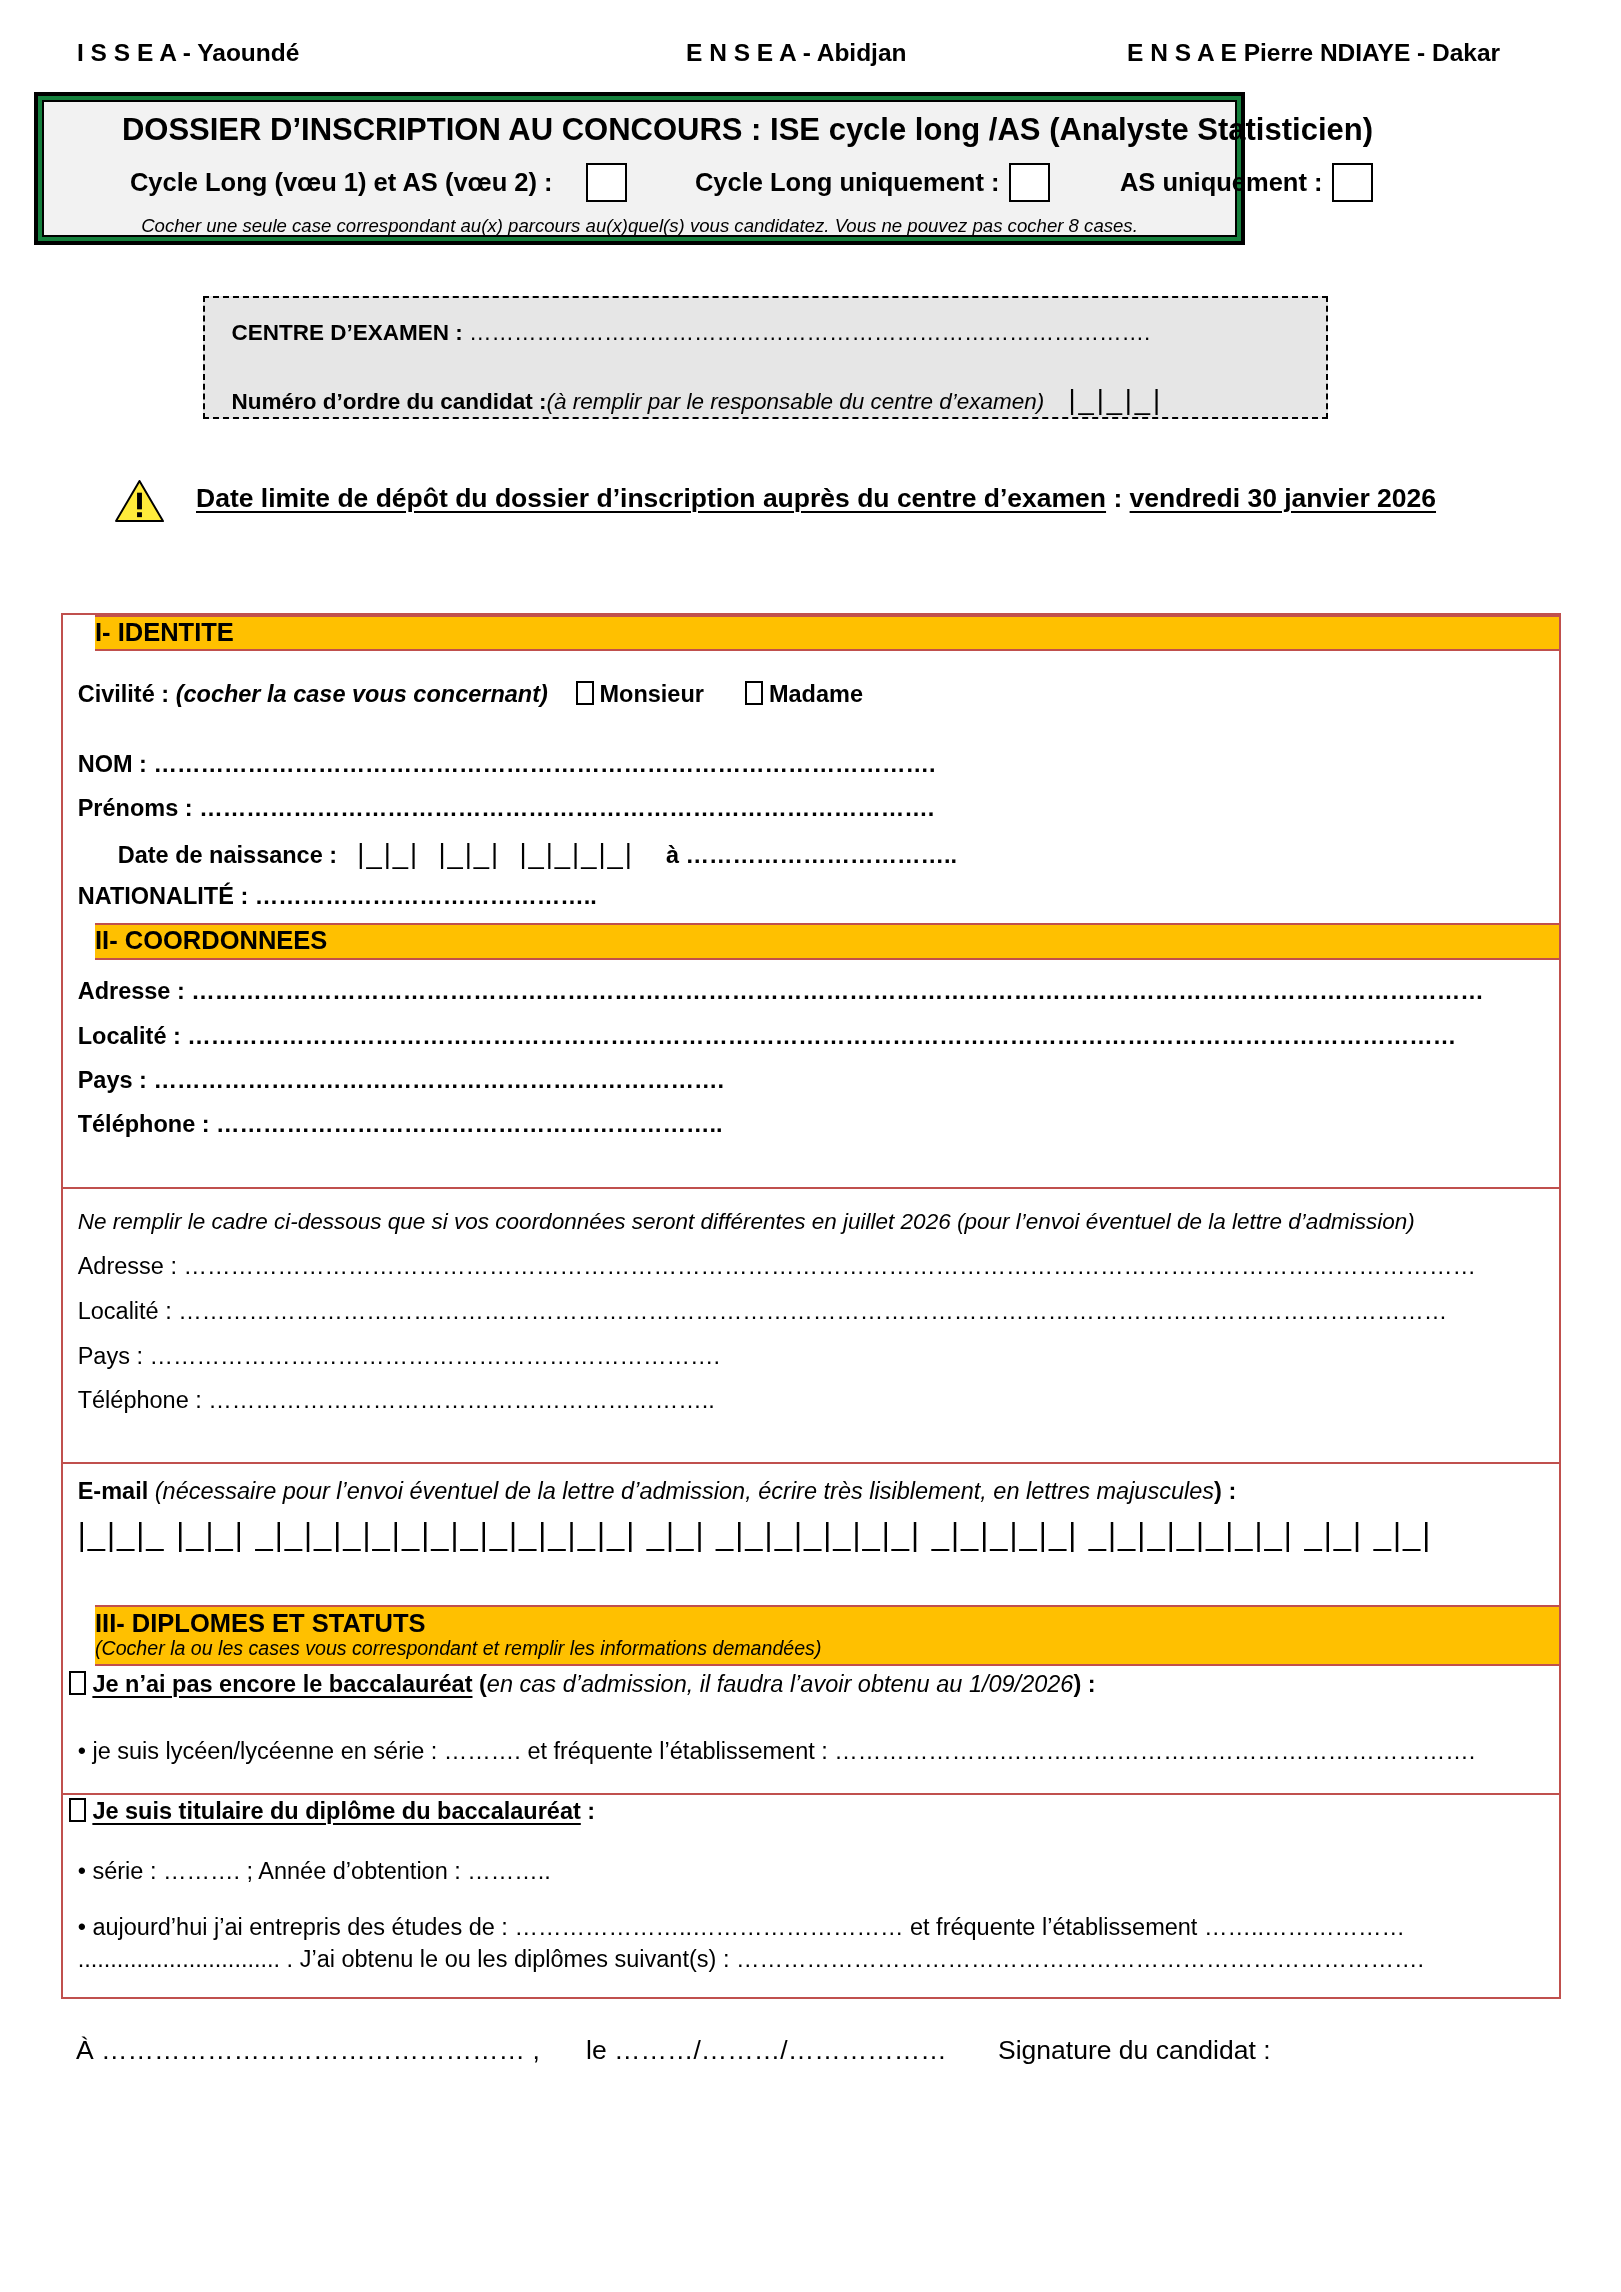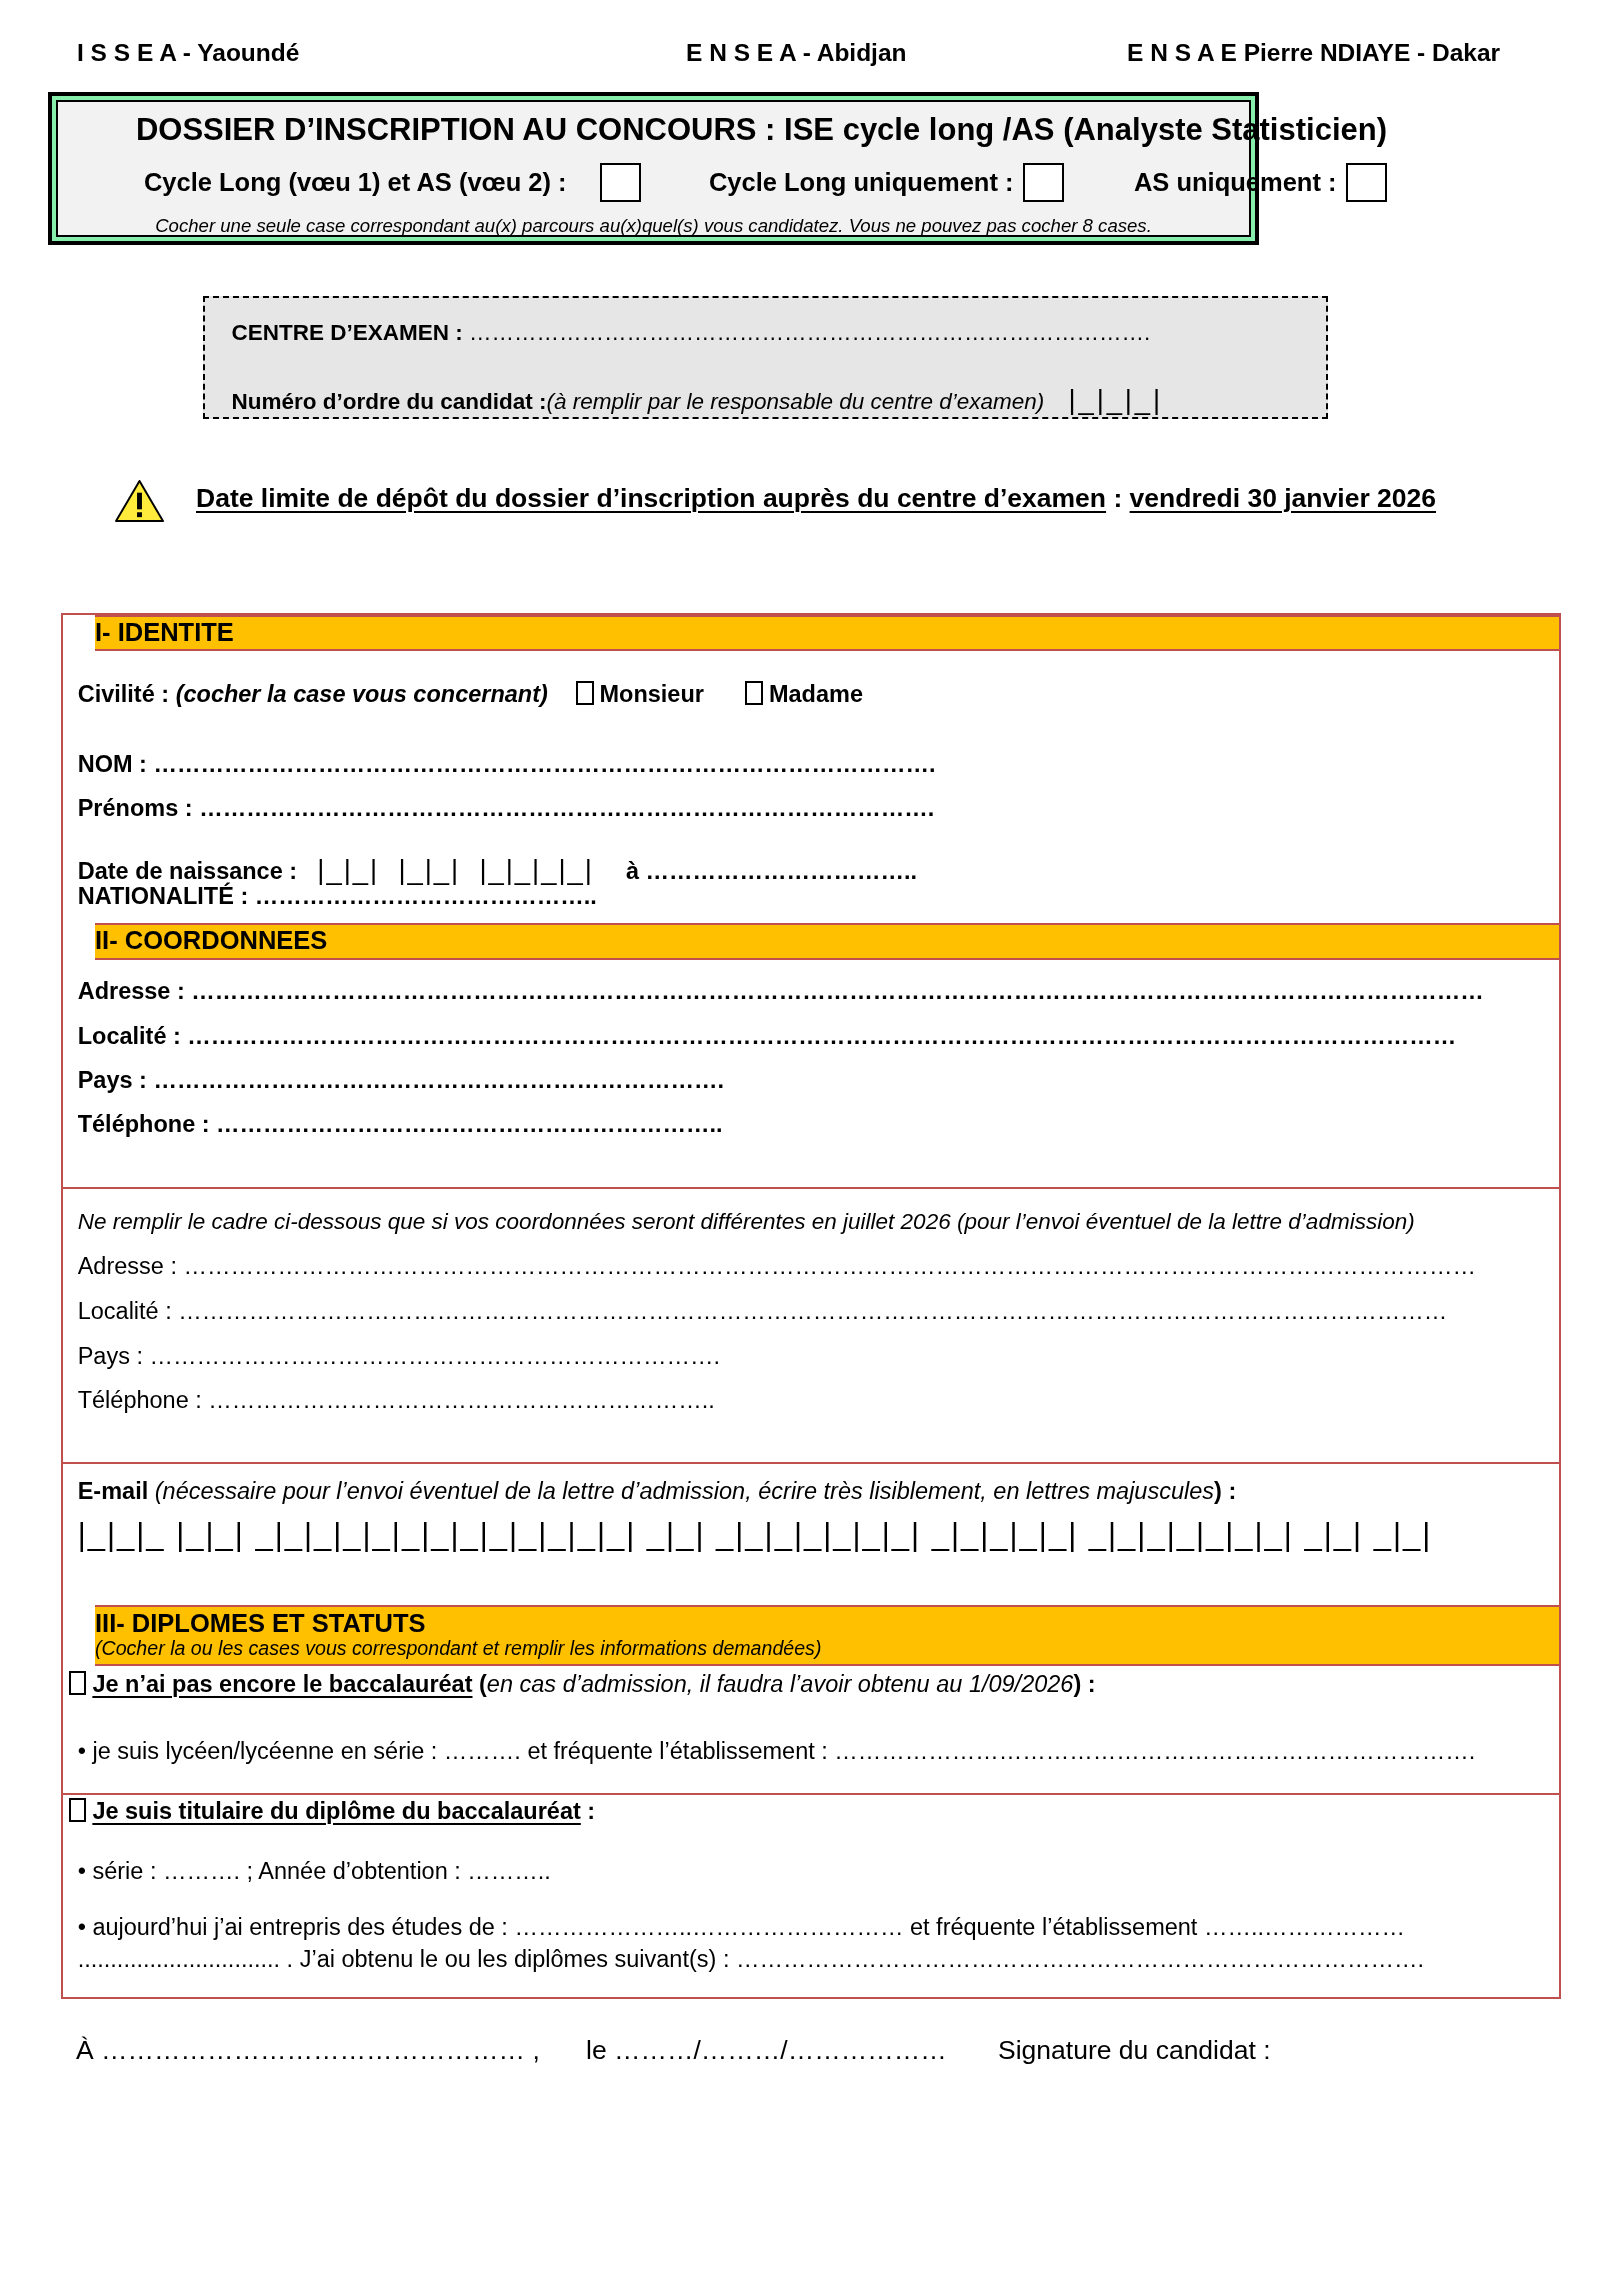--- a/index.html
+++ b/index.html
@@ -6,21 +6,21 @@
   body { width: 1621px; height: 2293px; position: relative; font-family: "Liberation Sans", sans-serif; color: #000; overflow: hidden; }
   .abs { position: absolute; }
   .bold { font-weight: bold; }
   .ital { font-style: italic; }
   .u { text-decoration: underline; text-underline-offset: 3.9px; text-decoration-thickness: 2px; }
 
   
   .inst { top: 39px; font-size: 24.5px; font-weight: bold; white-space: nowrap; }
 
   
-  .titlebox { left: 48px; top: 92px; width: 1211px; height: 153px; border: 4.9px solid #000; box-sizing: border-box; background: #86efac; }
+  .titlebox { left: 34px; top: 92px; width: 1211px; height: 153px; border: 4.9px solid #000; box-sizing: border-box; background: #15803d; }
   .titlebox-inner { position: absolute; left: 3.9px; top: 3.9px; right: 3.9px; bottom: 3.9px; border: 2.9px solid #000; background: #f2f2f2; }
   .title { left: 78px; top: 9.8px; font-size: 31px; font-weight: bold; white-space: nowrap; }
   .optrow { top: 61px; font-size: 25.5px; font-weight: bold; white-space: nowrap; display: flex; align-items: center; }
   .bigbox { display: inline-block; width: 41px; height: 39px; border: 2px solid #000; background: #fff; margin-left: 9.8px; box-sizing: border-box; }
   .instr { left: 0; right: 0; top: 113px; text-align: center; font-size: 18.6px; font-style: italic; }
 
   
   .exambox { left: 203px; top: 296px; width: 1125px; height: 123px; border: 2.9px dashed #000; background: #e6e6e6; box-sizing: border-box; }
   .examline { left: 26.5px; font-size: 22.5px; white-space: nowrap; }
 
@@ -87,21 +87,21 @@
   <div class="bar" style="top:0; height:36px; line-height:30px;">I-    IDENTITE</div>
 
   <div class="fl" style="top:66px;">
     <span class="bold">Civilité : </span><span class="bold ital">(cocher la case vous concernant)</span>
     <span style="margin-left:21.6px;"><span class="smallbox"></span><span class="bold">Monsieur</span></span>
     <span style="margin-left:35px;"><span class="smallbox"></span><span class="bold">Madame</span></span>
   </div>
 
   <div class="fl bold" style="top:136px;">NOM : ……………………………………………………………………………………….</div>
   <div class="fl bold" style="top:180px;">Prénoms : ………………………………………………………………………………….</div>
-  <div class="fl bold" style="top:239px;">
+  <div class="fl bold" style="top:223px;margin-left:40px;">
     <span>Date de naissance :</span>
     <span style="margin-left:13.7px; font-weight:normal; font-size:27.4px; letter-spacing:2px; white-space:pre;">|_|_|  |_|_|  |_|_|_|_|</span>
     <span style="margin-left:25.5px;">à ……………………………..</span>
   </div>
   <div class="fl bold" style="top:268px;">NATIONALITÉ : ……………………………………..</div>
 
   <div class="bar" style="top:308px; height:37px; line-height:31px;">II-   COORDONNEES</div>
   <div class="fl bold" style="top:363px;">Adresse : …………………………………………………………………………………………………………………………………………………</div>
   <div class="fl bold" style="top:408px;">Localité : ………………………………………………………………………………………………………………………………………………</div>
   <div class="fl bold" style="top:452px;">Pays : ……………………………………………………………….</div>

